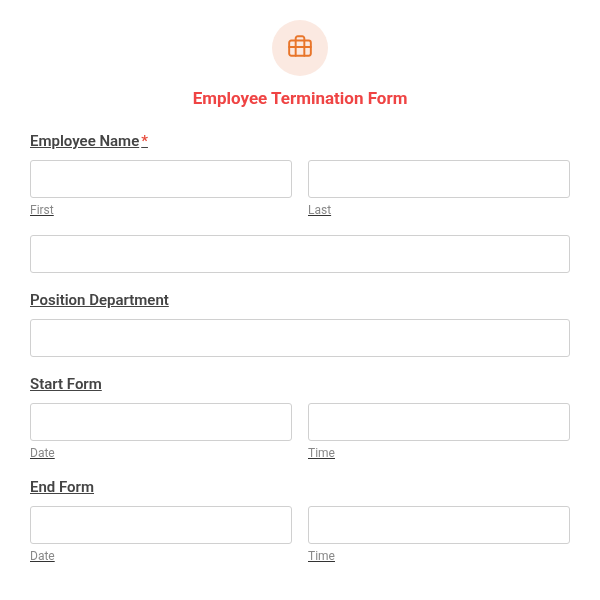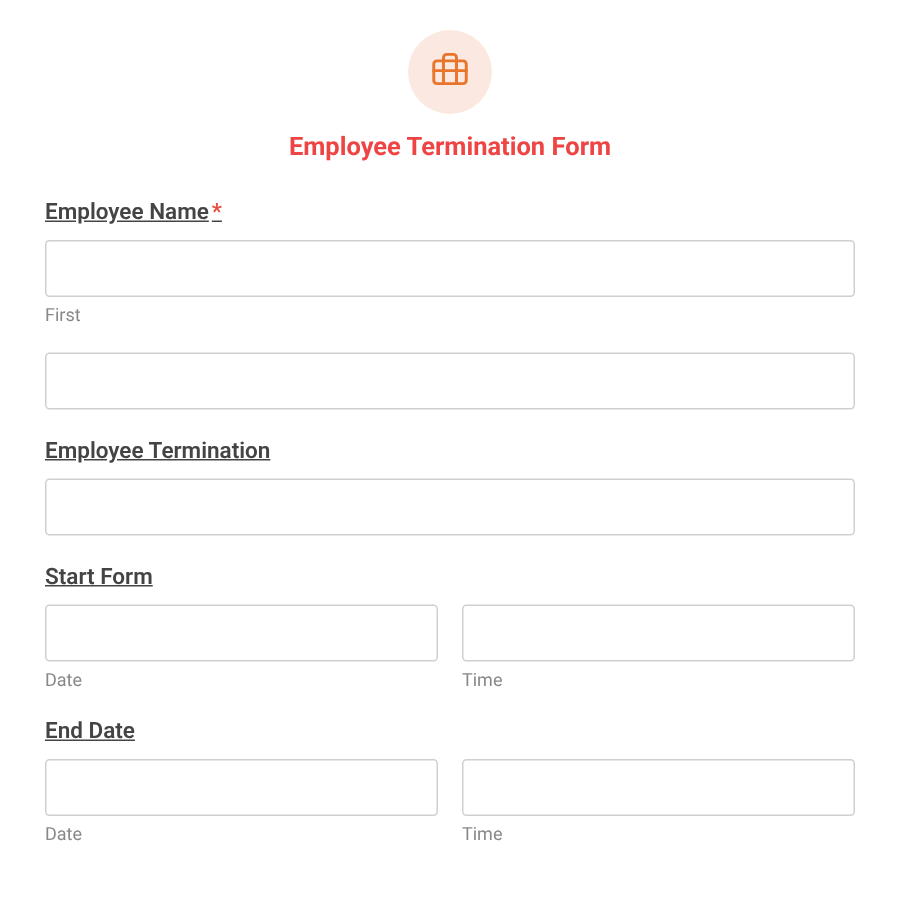--- a/index.html
+++ b/index.html
@@ -45,20 +45,21 @@
       display: block;
       text-decoration: underline;
     }
     .required {
       color: #e74c3c;
       margin-left: 2px;
     }
     .two-col {
       display: flex;
       gap: 16px;
+      text-decoration: underline;
     }
     .col {
       flex: 1;
     }
     .text-input {
       width: 100%;
       height: 38px;
       border: 1px solid #d0d0d0;
       border-radius: 3px;
       padding: 6px 10px;
@@ -90,48 +91,52 @@
 
 <div class="field-group">
   <label class="field-label">
     <span>Employee Name</span><span class="required">*</span>
   </label>
   <div class="two-col">
     <div class="col">
       <input type="text" class="text-input" value="" style="">
       <span class="sublabel">First</span>
     </div>
+    <div class="col">
+      <input type="text" class="text-input" value="" style="">
+      <span class="sublabel">Last</span>
+    </div>
   </div>
 </div>
 
 <div class="field-group">
   <input type="text" class="text-input" value="" style="">
 </div>
 
 <div class="field-group">
-  <label class="field-label">Employee Termination</label>
+  <label class="field-label">Position Department</label>
   <input type="text" class="text-input" value="" style="">
 </div>
 
 <div class="field-group">
   <label class="field-label">Start Form</label>
   <div class="two-col">
     <div class="col">
       <input type="text" class="text-input" value="" style="">
       <span class="sublabel">Date</span>
     </div>
     <div class="col">
       <input type="text" class="text-input" value="" style="">
       <span class="sublabel">Time</span>
     </div>
   </div>
 </div>
 
 <div class="field-group">
-  <label class="field-label">End Date</label>
+  <label class="field-label">End Form</label>
   <div class="two-col">
     <div class="col">
       <input type="text" class="text-input" value="" style="">
       <span class="sublabel">Date</span>
     </div>
     <div class="col">
       <input type="text" class="text-input" value="" style="">
       <span class="sublabel">Time</span>
     </div>
   </div>

